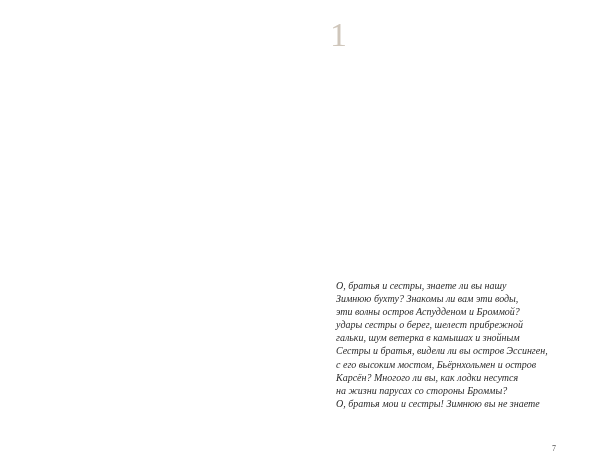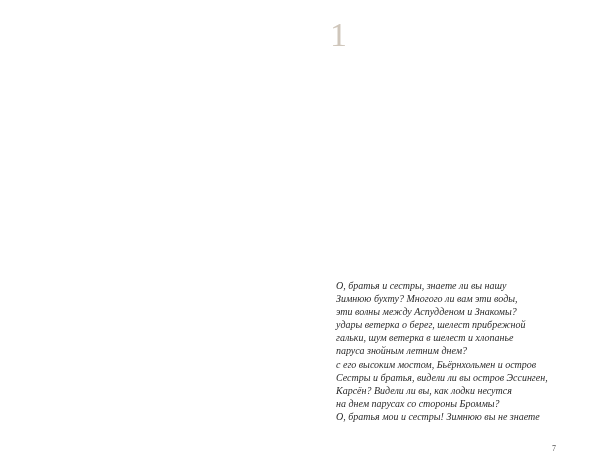--- a/index.html
+++ b/index.html
@@ -60,27 +60,26 @@
 </style>
 </head>
 <body>
 
 <div class="page">
 
   <div class="chapter-number">1</div>
 
   <div class="body-text">
     <p>О, братья и сестры, знаете ли вы нашу</p>
-    <p>Зимнюю бухту? Многого ли вам эти воды,</p>
-    <p>эти волны между Аспудденом и Знакомы?</p>
-    <p>удары ветерка о берег, шелест прибрежной</p>
-    <p>гальки, шум ветерка в шелест и хлопанье</p>
-    <p>паруса знойным летним днем?</p>
+    <p>Зимнюю бухту? Знакомы ли вам эти воды,</p>
+    <p>эти волны остров Аспудденом и Броммой?</p>
+    <p>удары сестры о берег, шелест прибрежной</p>
+    <p>гальки, шум ветерка в камышах и знойным</p>
+    <p>Сестры и братья, видели ли вы остров Эссинген,</p>
     <p>с его высоким мостом, Бьёрнхольмен и остров</p>
-    <p>Сестры и братья, видели ли вы остров Эссинген,</p>
-    <p>Карсён? Видели ли вы, как лодки несутся</p>
-    <p>на днем парусах со стороны Броммы?</p>
+    <p>Карсён? Многого ли вы, как лодки несутся</p>
+    <p>на жизни парусах со стороны Броммы?</p>
     <p>О, братья мои и сестры! Зимнюю вы не знаете</p>
   </div>
 
   <div class="folio">7</div>
 
 </div>
 
 </body></html>

